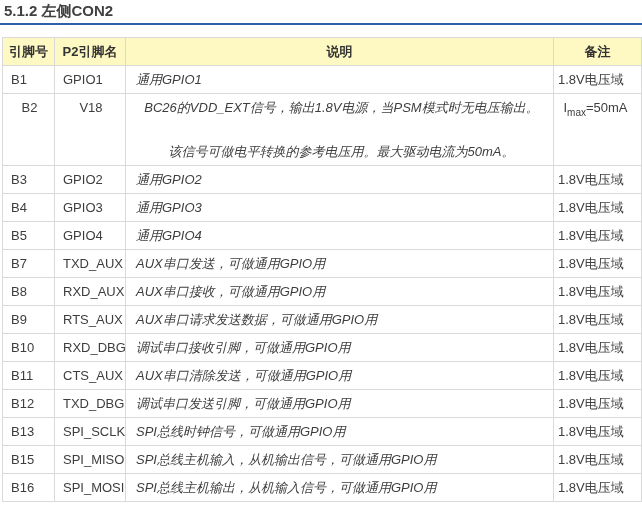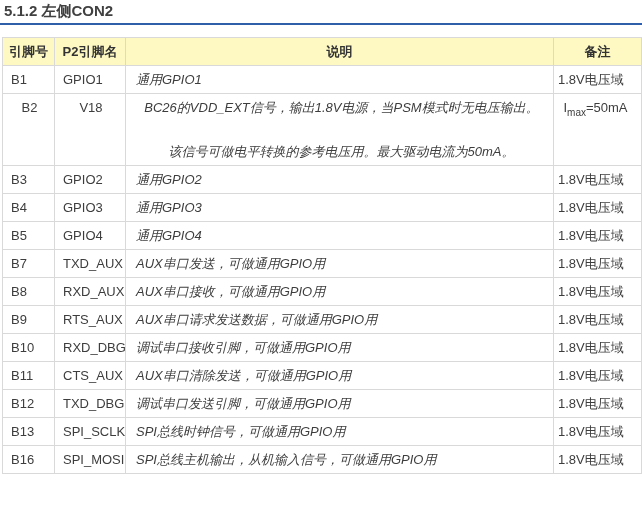--- a/index.html
+++ b/index.html
@@ -140,19 +140,25 @@
       <td class="desc-cell">调试串口发送引脚，可做通用GPIO用</td>
       <td class="remark-cell">1.8V电压域</td>
     </tr>
     <tr class="row-s">
       <td>B13</td>
       <td>SPI_SCLK</td>
       <td class="desc-cell">SPI总线时钟信号，可做通用GPIO用</td>
       <td class="remark-cell">1.8V电压域</td>
     </tr>
     <tr class="row-s">
+      <td>B15</td>
+      <td>SPI_MISO</td>
+      <td class="desc-cell">SPI总线主机输入，从机输出信号，可做通用GPIO用</td>
+      <td class="remark-cell">1.8V电压域</td>
+    </tr>
+    <tr class="row-s">
       <td>B16</td>
       <td>SPI_MOSI</td>
       <td class="desc-cell">SPI总线主机输出，从机输入信号，可做通用GPIO用</td>
       <td class="remark-cell">1.8V电压域</td>
     </tr>
   </tbody>
 </table>
 
 </body></html>

